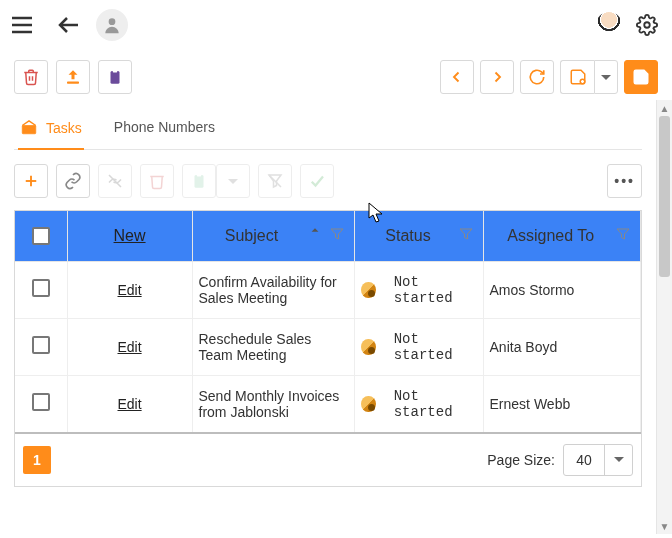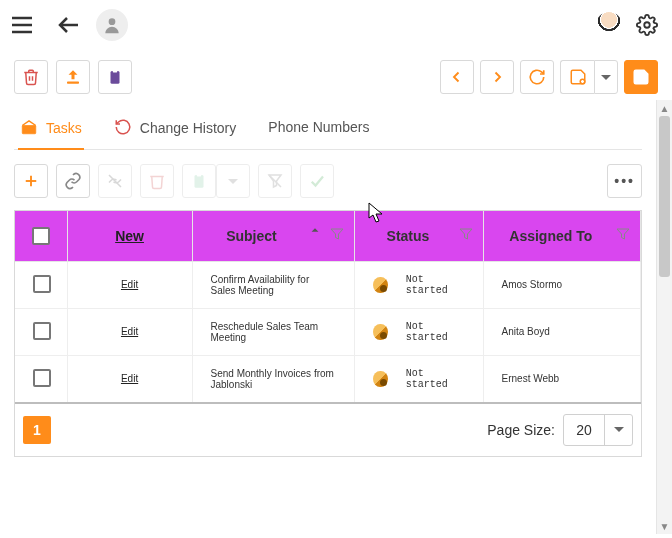--- a/index.html
+++ b/index.html
@@ -102,46 +102,46 @@
   .gt-btn.disabled { opacity:.45; cursor:default; }
   .gt-btn svg { width:18px; height:18px; }
   .gt-spacer { flex:1; }
   .ellipsis-btn { font-weight:700; letter-spacing:2px; font-size:14px; color:#555; }
   
   .grid {
     border:1px solid #d9d9d9;
   }
   .grid table { width:100%; border-collapse:collapse; table-layout:fixed; }
   .grid th {
-    background:#d946ef;
+    background:#3b82f6;
     border-right:1px solid #e5e5e5;
     border-bottom:1px solid #e5e5e5;
     padding:0;
-    font-weight:700;
-    font-size:14px;
+    font-weight:400;
+    font-size:16px;
     color:#333;
     height:50px;
   }
   col.c-check  { width:48px; }
   col.c-edit   { width:115px; }
   col.c-subject{ width:150px; }
   col.c-status { width:118px; }
   col.c-assign { width:145px; }
   .th-inner { display:flex; align-items:center; height:100%; padding:0 10px; gap:8px; }
   .th-inner.link a { color:#222; text-decoration:underline; cursor:pointer; }
   .th-inner .flex { flex:1; }
   .filter-icon svg, .sort-icon svg { width:14px; height:14px; stroke:#888; fill:none; }
   .sort-icon svg { fill:#555; stroke:none; }
   .checkbox {
     width:18px; height:18px; border:2px solid #777; border-radius:2px;
     background:#fff; display:inline-block;
   }
   .grid td {
     border-right:1px solid #eee; border-top:1px solid #eee;
-    padding:12px 18px; vertical-align:middle; font-size:10px; color:#333;
+    padding:12px 6px; vertical-align:middle; font-size:14px; color:#333;
   }
   .grid tr:last-child td { border-bottom:2px solid #bdbdbd; }
   .edit-link { text-align:center; }
   .edit-link a { color:#222; text-decoration:underline; cursor:pointer; }
   .status-cell { display:flex; align-items:center; gap:18px;font-family:Liberation Mono, monospace; }
   .status-dot {
     width:16px; height:16px; border-radius:50%;
     background:linear-gradient(135deg,#f6bf5a 0 50%,#d28412 50% 100%);
     position:relative;
   }
@@ -272,27 +272,20 @@
 <div class="body-area">
   <div class="content">
 
     <div class="tabs">
       <div class="tab active">
         <svg viewBox="0 0 24 24">
             <rect x="3" y="10" width="18" height="11" rx="1"></rect>
             <path d="M3 10l9-6 9 6" fill="none" stroke-width="2"></path>
           </svg>
         <span>Tasks</span>
-      </div>
-      <div class="tab">
-        <svg class="tab-history-icon" viewBox="0 0 24 24" stroke-width="2">
-            <path d="M3 12a9 9 0 1 0 3-6.7L3 8"></path>
-            <polyline points="3 3 3 8 8 8"></polyline>
-          </svg>
-        <span>Change History</span>
       </div>
       <div class="tab">
         <span>Phone Numbers</span>
       </div>
     </div>
 
     <div class="grid-toolbar">
       <div class="gt-btn">
         <svg viewBox="0 0 24 24" fill="none" stroke="#ff8c1a" stroke-width="2.5">
             <line x1="12" y1="5" x2="12" y2="19"></line>
@@ -438,21 +431,21 @@
               <td>Ernest Webb</td>
             </tr>
           </tbody>
       </table>
 
       <div class="pager">
         <div class="page-num">1</div>
         <div class="pager-spacer"></div>
         <span class="page-size-label">Page Size:</span>
         <div class="page-size">
-          <div class="val">20</div>
+          <div class="val">40</div>
           <div class="dd">
               <div class="caret-down"></div>
             </div>
         </div>
       </div>
     </div>
   </div>
 
   <div class="vscroll">
     <div class="arrow">▲</div>

